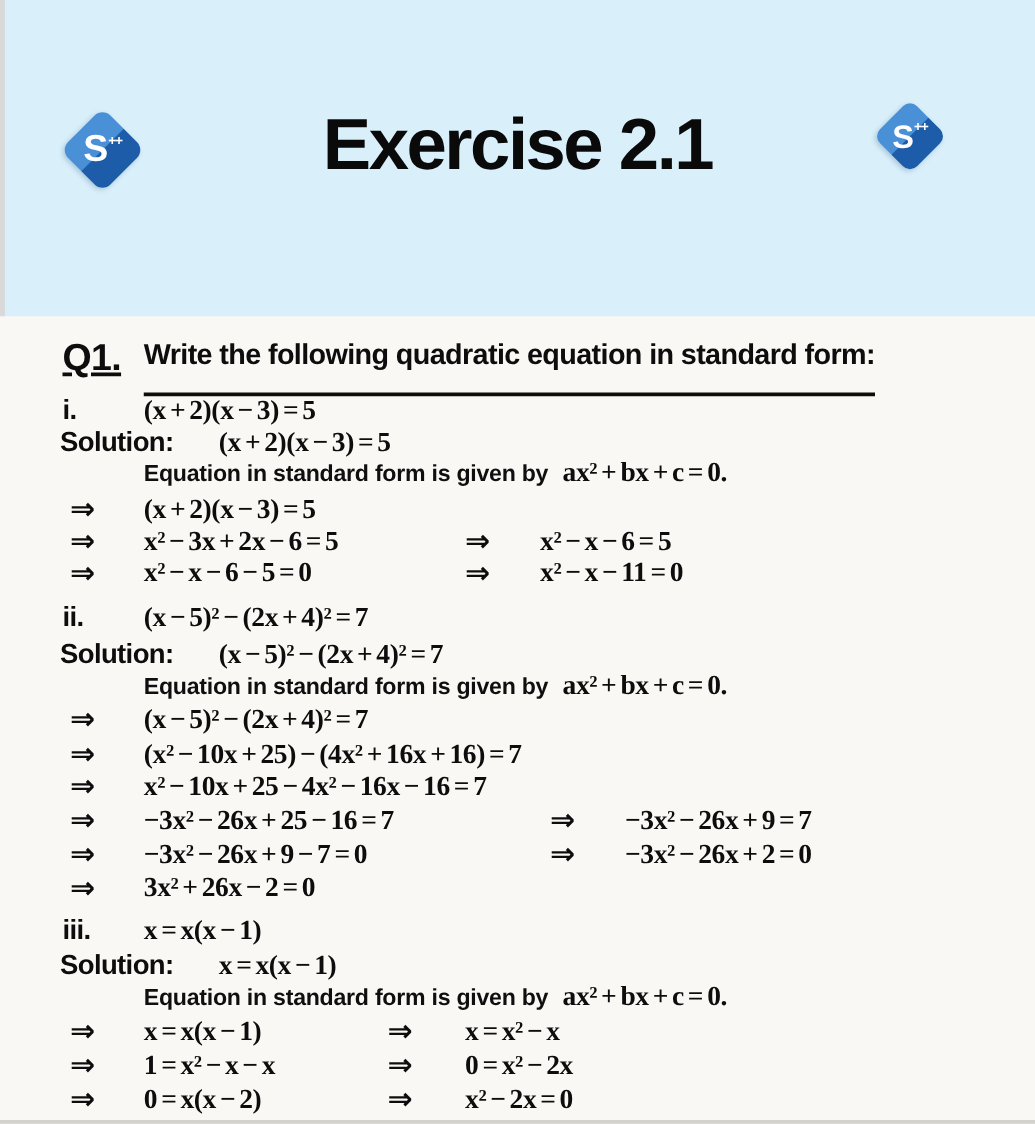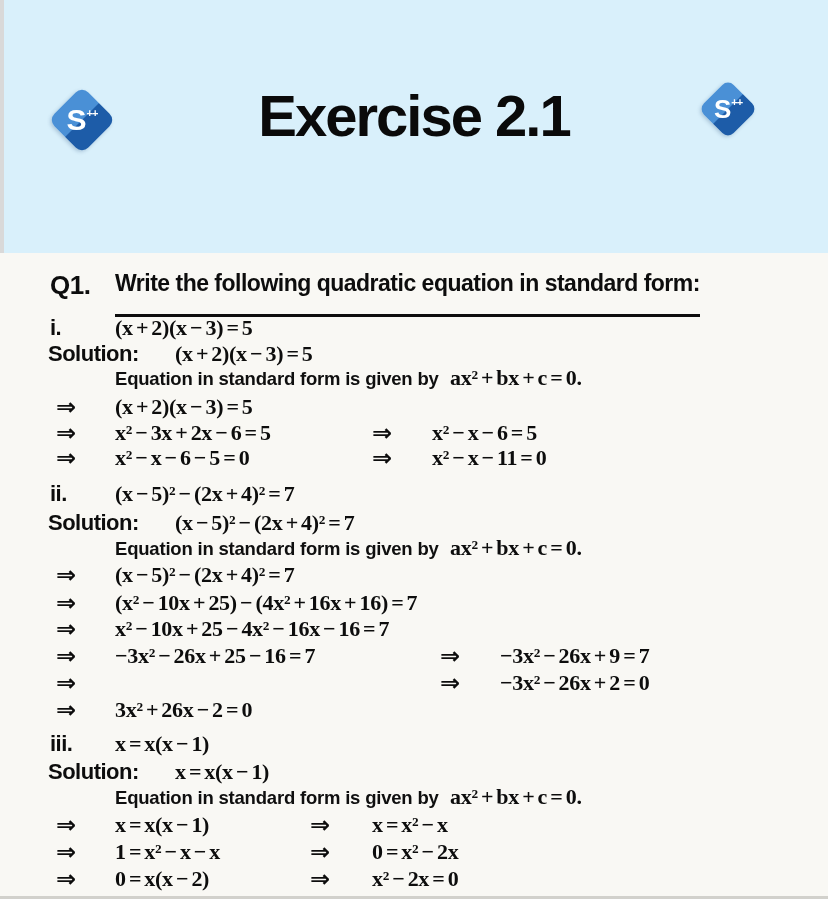--- a/index.html
+++ b/index.html
@@ -69,21 +69,21 @@
     font-family: "Liberation Serif", serif;
     font-weight: 700; font-size: 22px;
     word-spacing: -2px; letter-spacing: -0.3px;
     color: #0d0d0d;
   }
   .arrow {
     font-family: "DejaVu Sans", sans-serif;
     font-weight: 700; font-size: 24px; line-height: 26px;
     color: #0d0d0d;
   }
-  .q-label { left: 50px; font-size: 26px; }
+  .q-label { left: 50px; font-size: 30px; text-decoration: underline; }
   .q-text  {
     left: 115px; font-size: 23px;
     border-bottom: 3px solid #0d0d0d; padding-bottom: 17px;
   }
   .c-label  { left: 50px; }
   .c-eq     { left: 115px; }
   .c-sol    { left: 48px; }
   .c-soleq  { left: 175px; }
   .c-arrow  { left: 56px; }
   .note-text {
@@ -190,20 +190,21 @@
       <span class="math c-eq">x² − 10x + 25 − 4x² − 16x − 16 = 7</span>
     </div>
     <div class="row p2" style="top:390px">
       <span class="arrow c-arrow">⇒</span>
       <span class="math c-eq">−3x² − 26x + 25 − 16 = 7</span>
       <span class="arrow r-arrow">⇒</span>
       <span class="math r-eq">−3x² − 26x + 9 = 7</span>
     </div>
     <div class="row p2" style="top:417px">
       <span class="arrow c-arrow">⇒</span>
+      <span class="math c-eq">−3x² − 26x + 9 − 7 = 0</span>
       <span class="arrow r-arrow">⇒</span>
       <span class="math r-eq">−3x² − 26x + 2 = 0</span>
     </div>
     <div class="row p2" style="top:444px">
       <span class="arrow c-arrow">⇒</span>
       <span class="math c-eq">3x² + 26x − 2 = 0</span>
     </div>
 
     <div class="row p3" style="top:478px">
       <span class="sans-b c-label">iii.</span>

